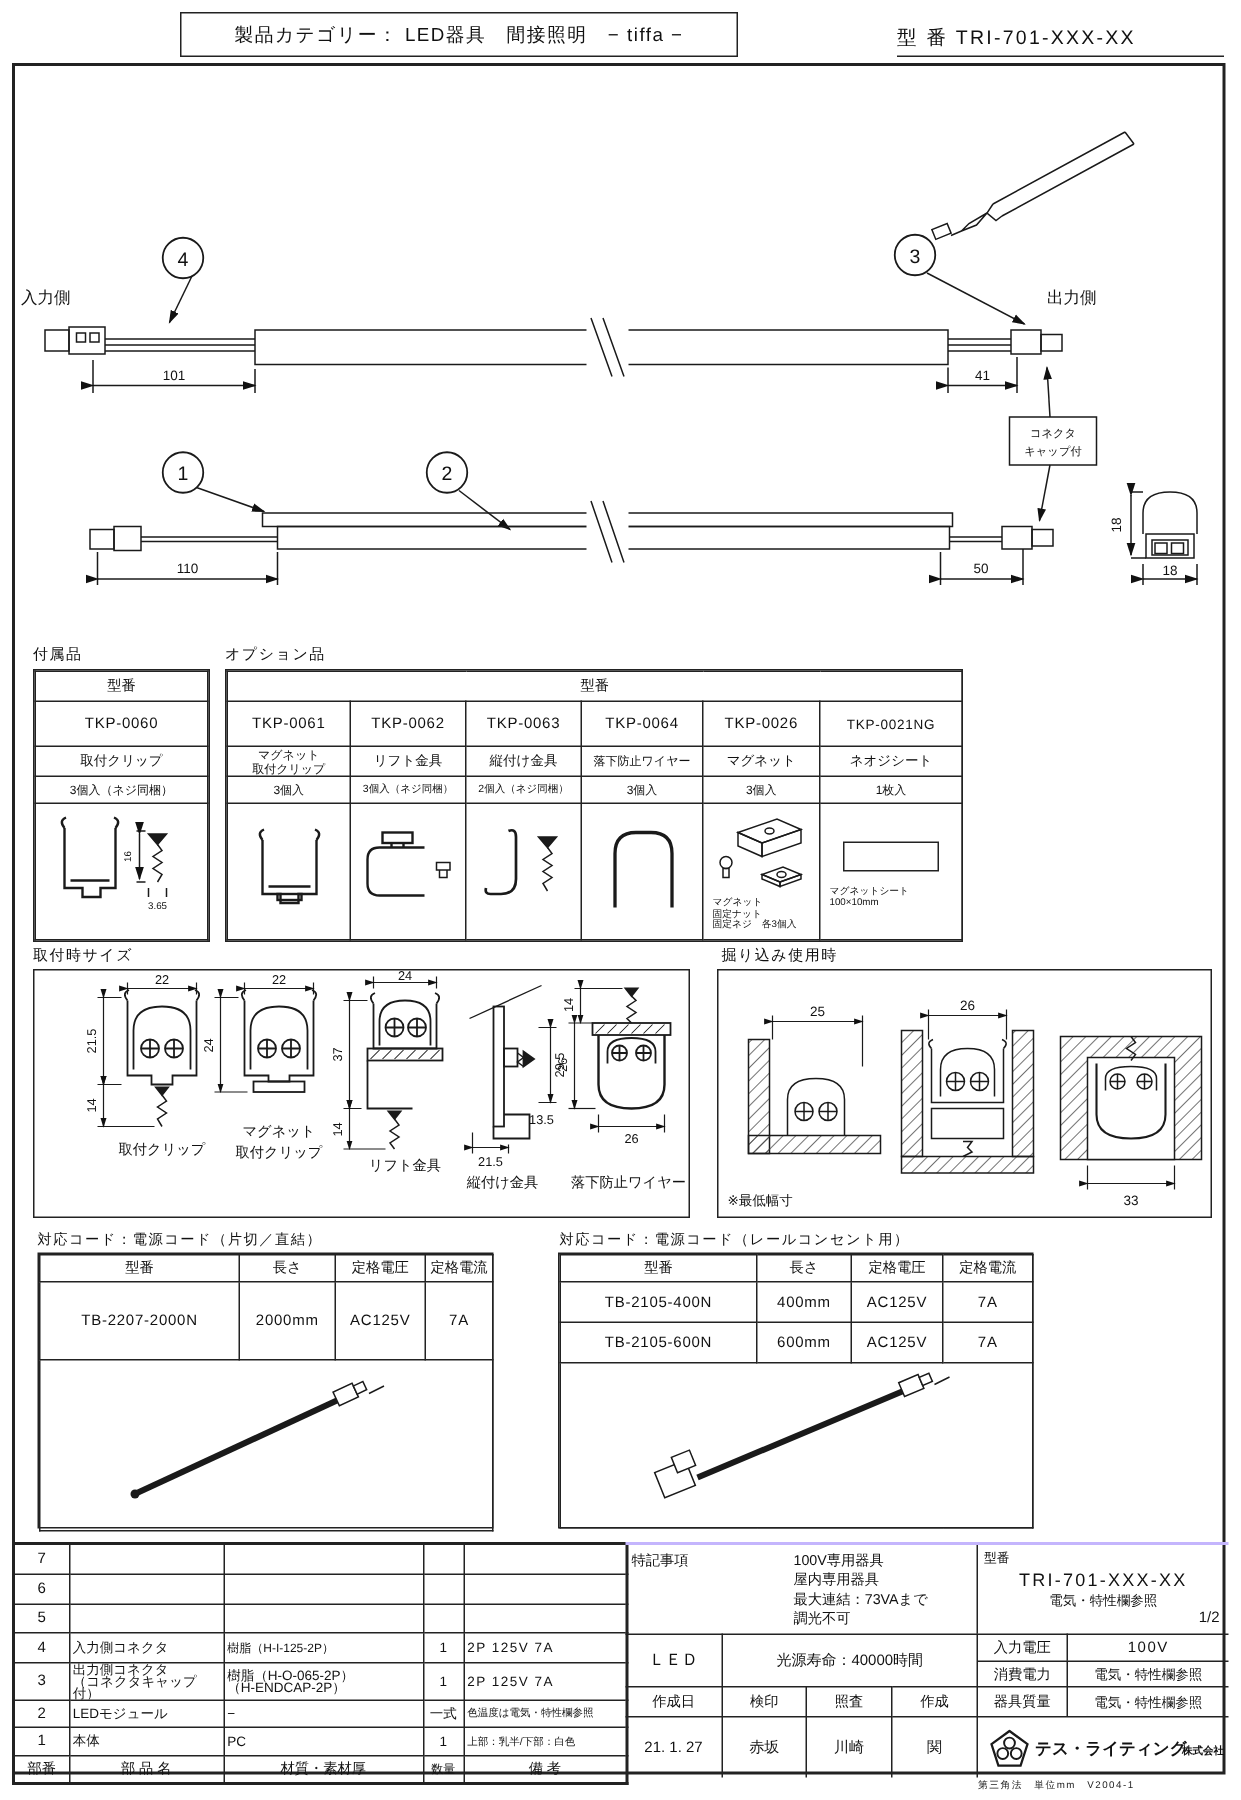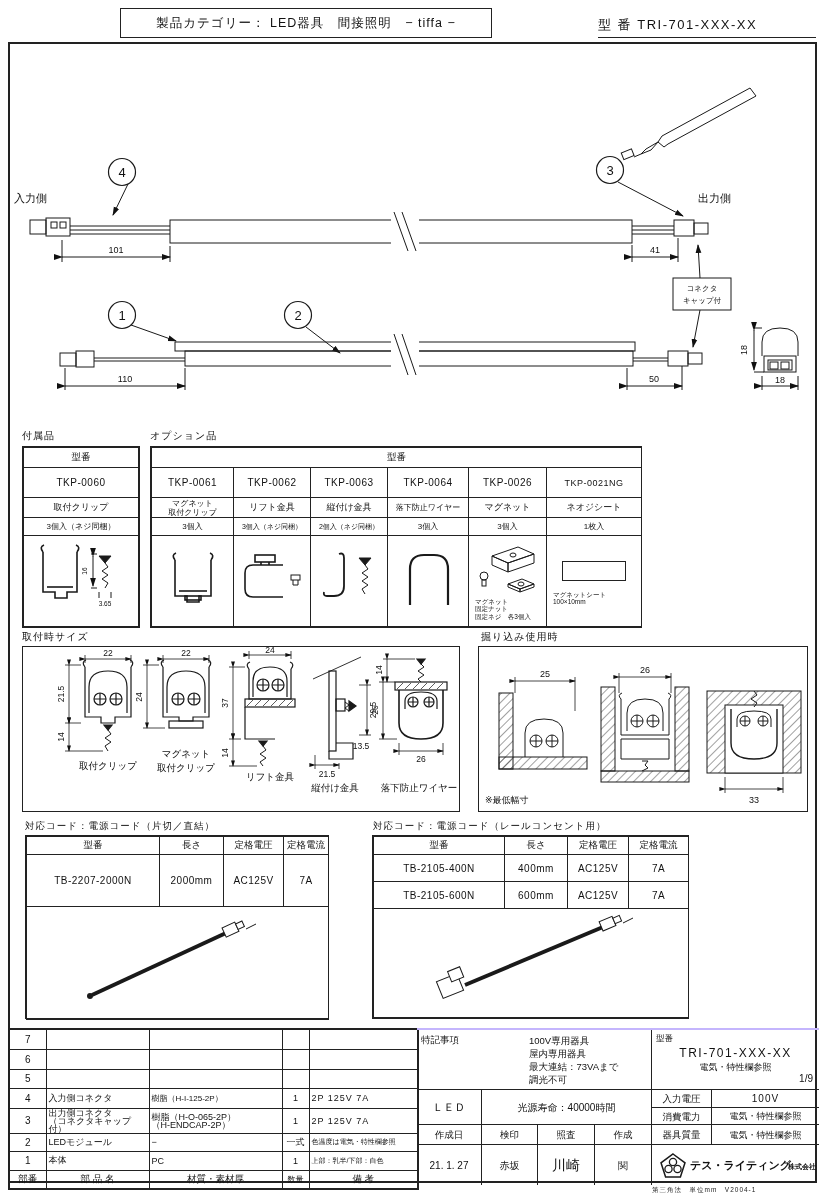--- a/index.html
+++ b/index.html
@@ -617,40 +617,40 @@
       <div class="abs preline" style="left:68px;top:4px;line-height:13px;margin-left:44px;">100V専用器具
 屋内専用器具
 最大連結：73VAまで
 調光不可</div>
     </div>
 
     <div class="spec-cell" style="left:235px;top:0;width:167px;height:59px;">
       <span class="abs" style="left:4px;top:3px;font-size:8.5px;">型番</span>
       <div class="abs ctr" style="left:0;top:16px;width:167px;font-size:12px;letter-spacing:1.5px;">TRI-701-XXX-XX</div>
       <div class="abs ctr" style="left:0;top:31px;width:167px;font-size:9px;">電気・特性欄参照</div>
-      <div class="abs" style="right:6px;top:43px;font-size:10px;">1/9</div>
+      <div class="abs" style="right:6px;top:43px;font-size:10px;">1/2</div>
     </div>
 
     <div class="spec-cell bt br ctr" style="left:0;top:59px;width:65px;height:35px;line-height:35px;font-size:11px;">ＬＥＤ</div>
     <div class="spec-cell bt br ctr" style="left:65px;top:59px;width:170px;height:35px;line-height:35px;font-size:10px;">光源寿命：40000時間</div>
     <div class="spec-cell bt br ctr" style="left:235px;top:59px;width:60px;height:18px;line-height:18px;">入力電圧</div>
     <div class="spec-cell bt ctr" style="left:295px;top:59px;width:107px;height:18px;line-height:18px;font-size:10px;letter-spacing:1px;">100V</div>
     <div class="spec-cell bt br ctr" style="left:235px;top:77px;width:60px;height:17px;line-height:17px;">消費電力</div>
     <div class="spec-cell bt ctr" style="left:295px;top:77px;width:107px;height:17px;line-height:17px;font-size:9px;">電気・特性欄参照</div>
 
     <div class="spec-cell bt br ctr" style="left:0;top:94px;width:65px;height:20px;line-height:20px;text-align:center;">作成日</div>
     <div class="spec-cell bt br ctr" style="left:65px;top:94px;width:56px;height:20px;line-height:20px;">検印</div>
     <div class="spec-cell bt br ctr" style="left:121px;top:94px;width:57px;height:20px;line-height:20px;">照査</div>
     <div class="spec-cell bt br ctr" style="left:178px;top:94px;width:57px;height:20px;line-height:20px;">作成</div>
     <div class="spec-cell bt br ctr" style="left:235px;top:94px;width:60px;height:20px;line-height:20px;">器具質量</div>
     <div class="spec-cell bt ctr" style="left:295px;top:94px;width:107px;height:20px;line-height:20px;font-size:9px;">電気・特性欄参照</div>
 
     <div class="spec-cell bt br ctr" style="left:0;top:114px;width:65px;height:41px;line-height:41px;font-size:10px;">21. 1. 27</div>
     <div class="spec-cell bt br ctr" style="left:65px;top:114px;width:56px;height:41px;line-height:41px;font-size:10px;">赤坂</div>
-    <div class="spec-cell bt br ctr" style="left:121px;top:114px;width:57px;height:41px;line-height:41px;font-size:14px;">川崎</div>
+    <div class="spec-cell bt br ctr" style="left:121px;top:114px;width:57px;height:41px;line-height:41px;font-size:10px;">川崎</div>
     <div class="spec-cell bt br ctr" style="left:178px;top:114px;width:57px;height:41px;line-height:41px;font-size:10px;">関</div>
     <div class="spec-cell bt" style="left:235px;top:114px;width:167px;height:41px;">
       <svg class="abs" style="left:8px;top:8px;" width="26" height="26" viewBox="0 0 26 26">
         <polygon points="13,1 25,9.8 20.4,24 5.6,24 1,9.8" fill="none" stroke="#1a1a1a" stroke-width="1.5"></polygon>
         <circle cx="13" cy="9" r="3.6" fill="none" stroke="#1a1a1a" stroke-width="1.3"></circle>
         <circle cx="8.5" cy="16" r="3.6" fill="none" stroke="#1a1a1a" stroke-width="1.3"></circle>
         <circle cx="17.5" cy="16" r="3.6" fill="none" stroke="#1a1a1a" stroke-width="1.3"></circle>
       </svg>
       <span class="abs" style="left:38px;top:13px;font-size:11px;font-weight:bold;">テス・ライティング</span>
       <span class="abs" style="left:136px;top:17px;font-size:7px;font-weight:bold;">株式会社</span>

